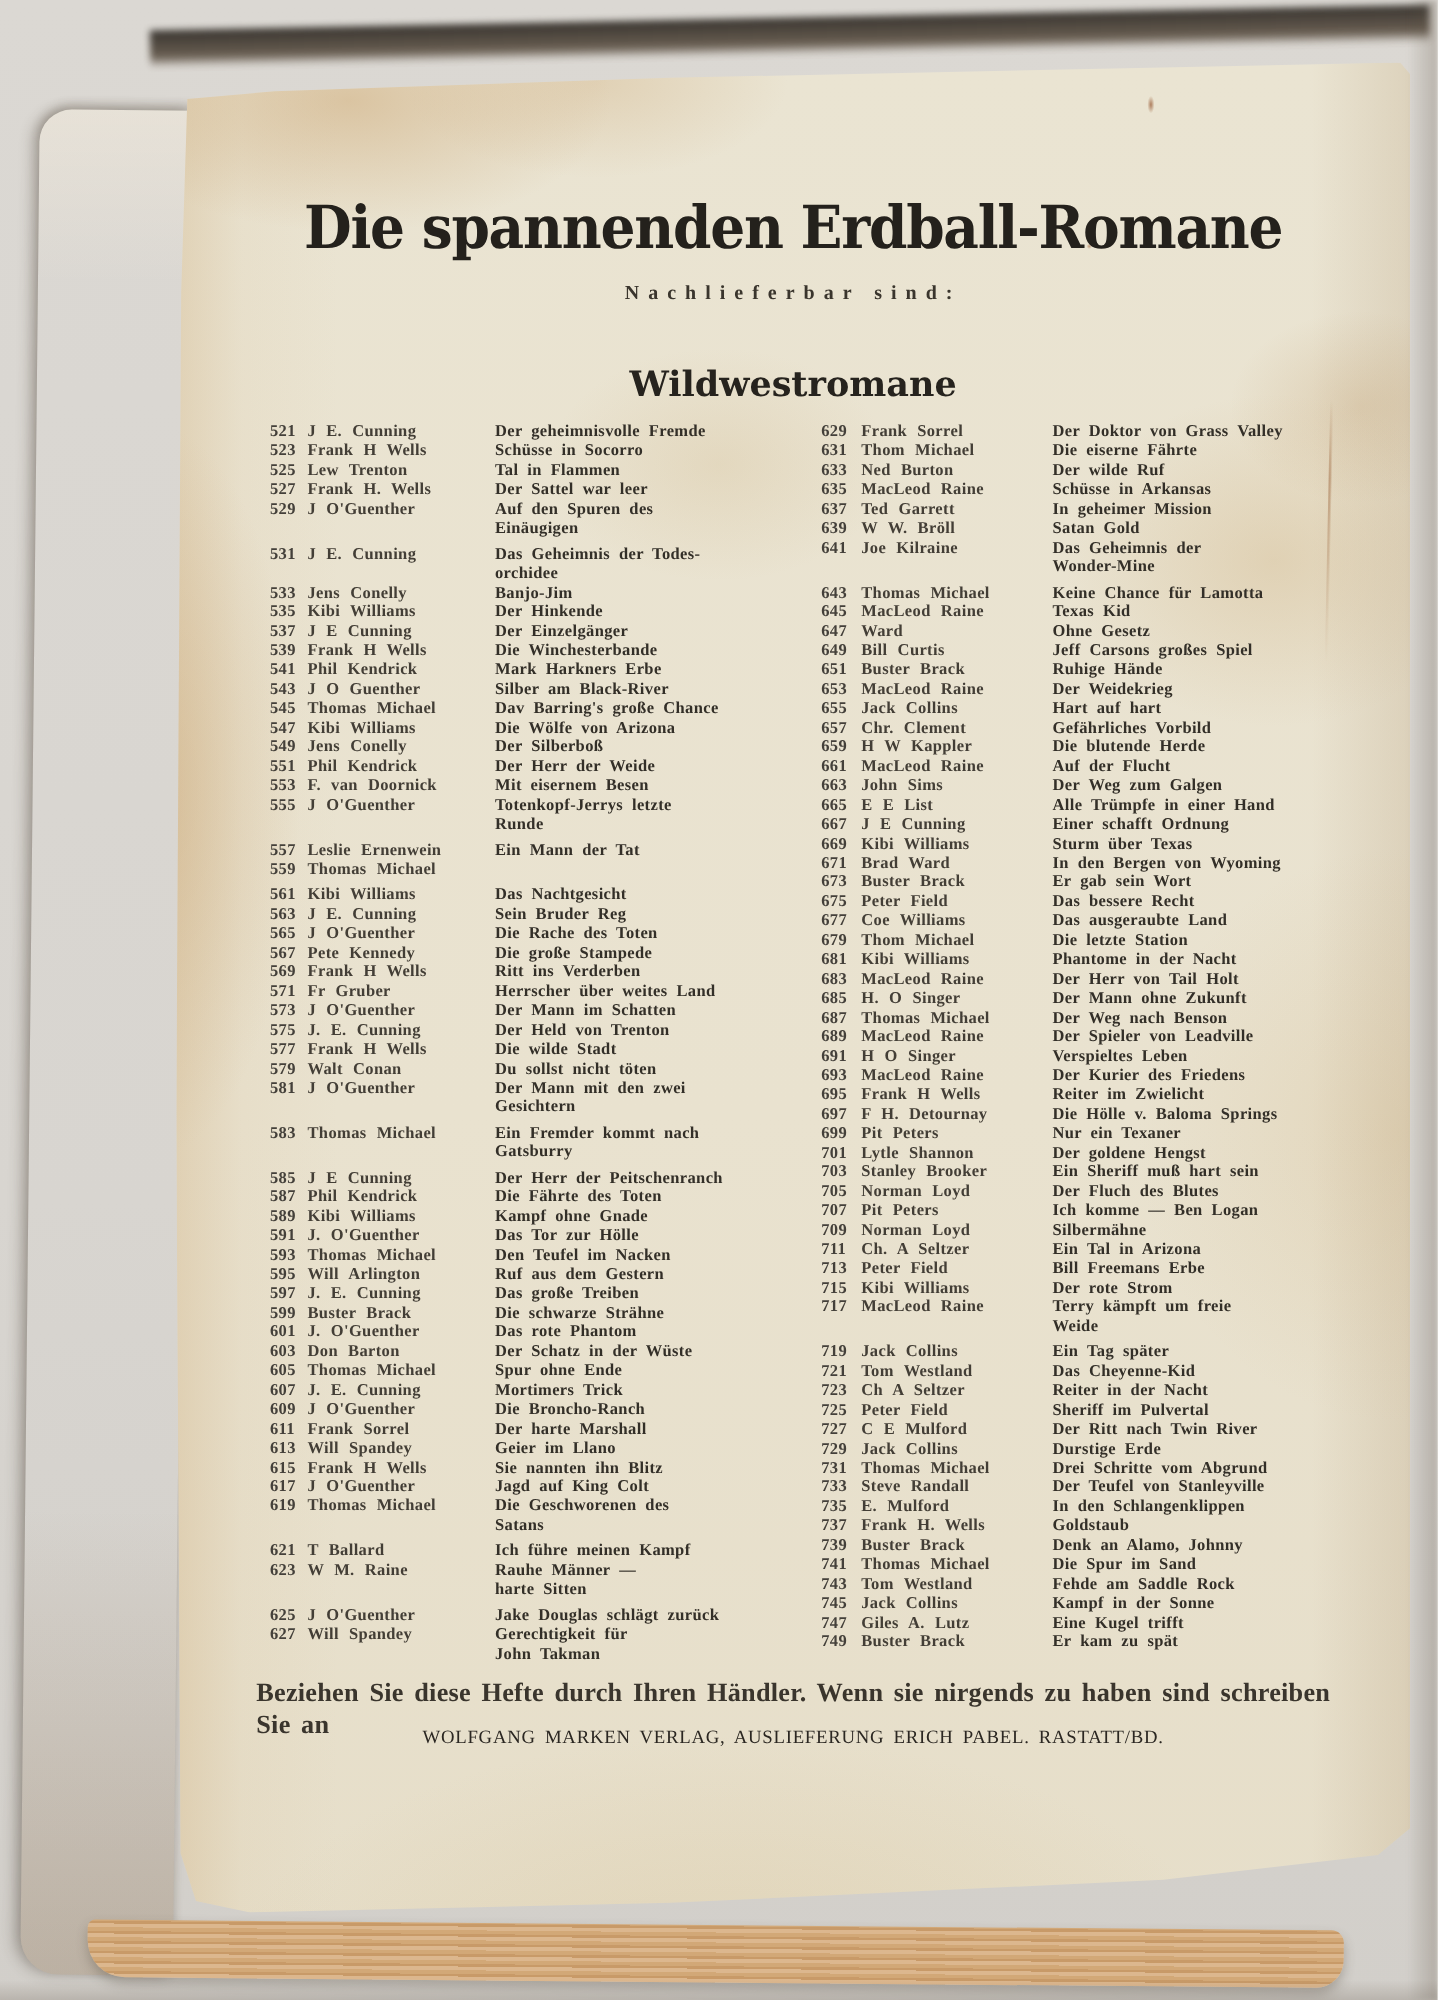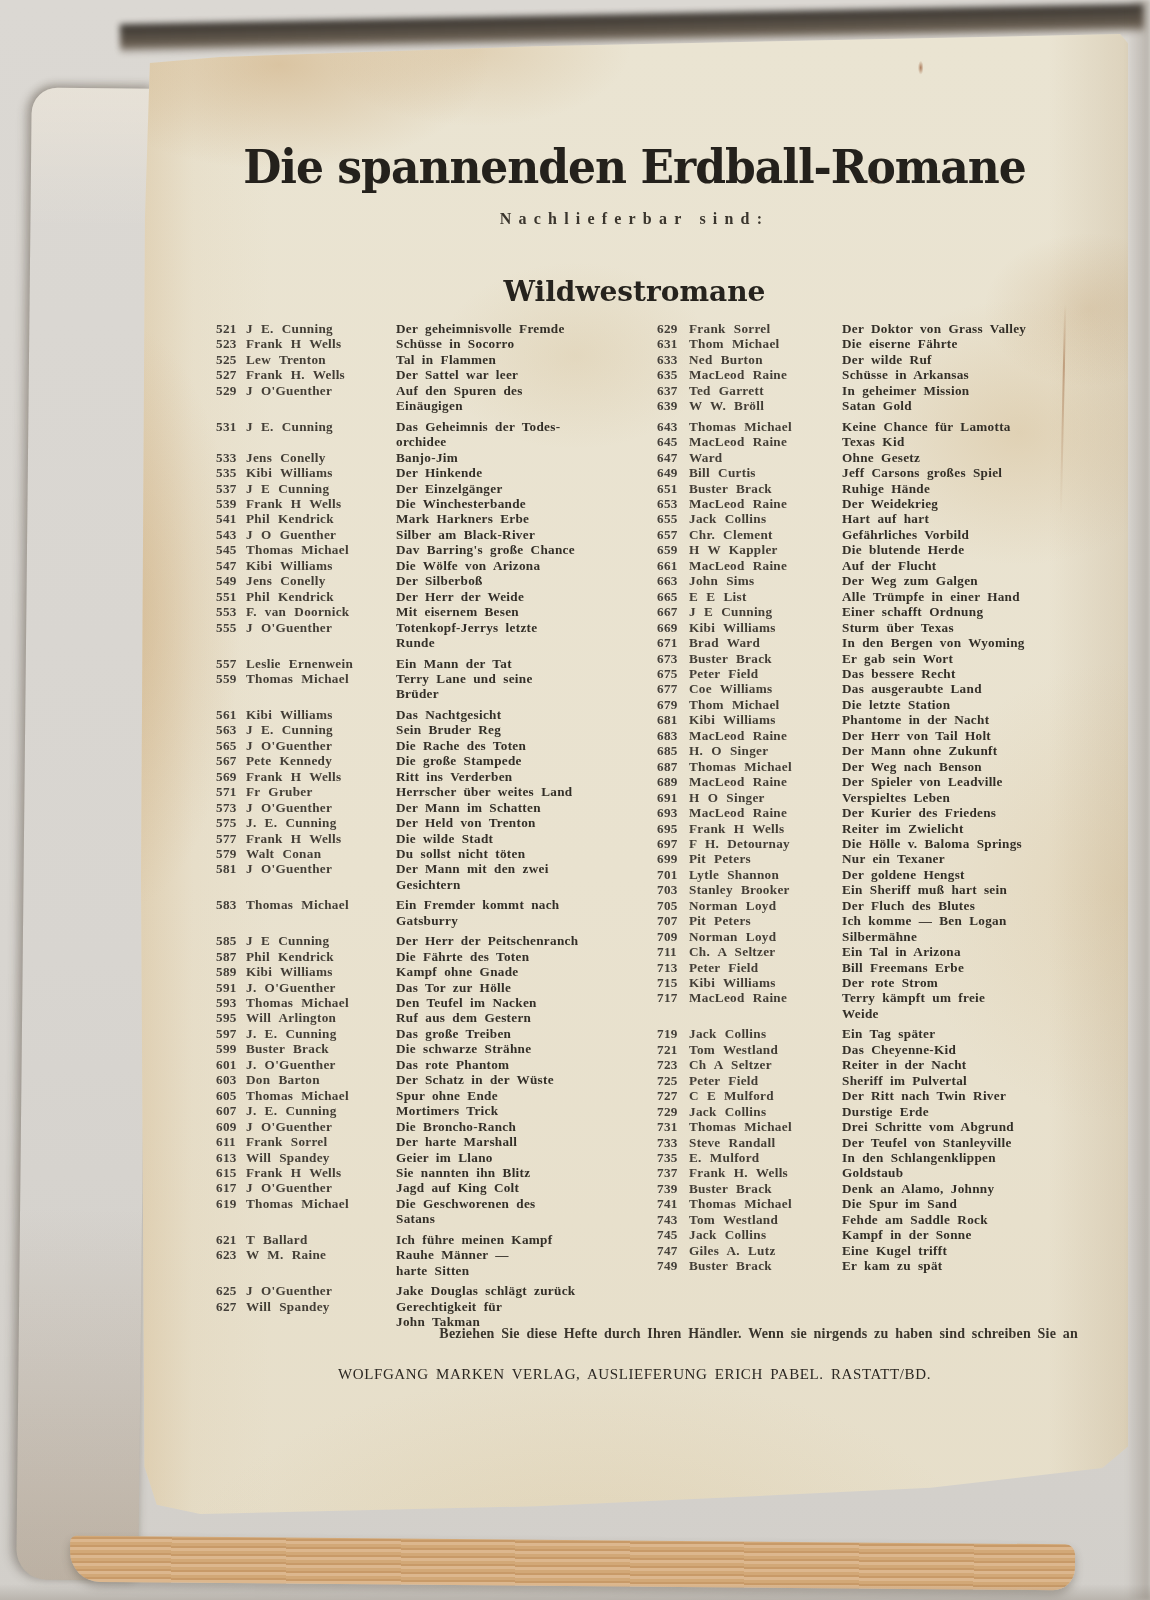--- a/index.html
+++ b/index.html
@@ -31,21 +31,21 @@
   .stack-left:after{content:"";position:absolute;inset:0;border-radius:inherit;
      background:linear-gradient(180deg,rgba(255,244,224,.35),rgba(0,0,0,0) 140px,rgba(0,0,0,0) 75%,rgba(120,85,45,.25));}
 
   
   .stack-bottom{position:absolute;left:70px;bottom:14px;width:1005px;height:46px;
      transform:rotate(.5deg);border-radius:6px 10px 22px 30px;
      background:repeating-linear-gradient(0deg,#dcb78e 0 3px,#c89a68 3px 5px,#d2a877 5px 8px);
      box-shadow:0 5px 9px rgba(70,58,45,.3);}
 
   
-  .page{position:absolute;left:141px;top:34px;width:987px;height:1532px;
+  .page{position:absolute;left:141px;top:50px;width:987px;height:1532px;
      clip-path:polygon(0.9% 1.9%, 8% 1.5%, 40% 0.8%, 99.2% 0%, 100% 0.6%, 100% 92.2%, 97.4% 93.6%, 80% 94.9%, 40% 96.1%, 6% 96.6%, 1.6% 96.0%, 0.35% 93.5%, 0% 55%, 0.4% 12%);
      background:
        radial-gradient(ellipse 240px 190px at 89% 26%, rgba(196,158,100,.26), rgba(196,158,100,0) 70%),
        radial-gradient(ellipse 150px 110px at 96% 18%, rgba(180,135,78,.22), rgba(0,0,0,0) 70%),
        radial-gradient(ellipse 190px 130px at 44% 21%, rgba(200,170,118,.20), rgba(0,0,0,0) 72%),
        radial-gradient(ellipse 290px 320px at 99% 56%, rgba(203,172,120,.22), rgba(0,0,0,0) 72%),
        radial-gradient(ellipse 560px 300px at 45% 102%, rgba(208,182,132,.30), rgba(0,0,0,0) 75%),
        radial-gradient(ellipse 170px 420px at -2% 38%, rgba(198,158,105,.38), rgba(0,0,0,0) 70%),
        radial-gradient(ellipse 300px 150px at 14% 2%, rgba(196,152,95,.42), rgba(0,0,0,0) 70%),
        radial-gradient(ellipse 220px 110px at 34% 1%, rgba(196,152,95,.25), rgba(0,0,0,0) 70%),
@@ -74,22 +74,22 @@
   .col-right{width:444px;}
   .entry{display:grid;grid-template-columns:30px 150px 1fr;
      font-size:13.2px;line-height:15.45px;font-weight:bold;color:#3b362e;
      letter-spacing:.3px;}
   .col-right .entry{grid-template-columns:32px 153px 1fr;}
   .entry.gap{margin-top:5px;}
   .entry .no{text-align:left;color:#44403a;}
   .entry .author{word-spacing:4.5px;color:#433e36;}
   .entry .title{word-spacing:3.5px;color:#332f28;}
 
-  .dealer-note{position:absolute;top:1292px;left:64px;right:50px;text-align:right;
-     font-size:14px;word-spacing:3px;letter-spacing:.2px;color:#3a352d;font-weight:bold;}
+  .dealer-note{position:absolute;top:1292px;left:64px;right:50px;text-align:left;
+     font-size:21px;word-spacing:3px;letter-spacing:.2px;color:#3a352d;font-weight:bold;}
   .publisher-line{position:absolute;top:1332px;left:40px;right:40px;text-align:center;
      font-size:15px;font-weight:normal;letter-spacing:.6px;word-spacing:3px;color:#2b2722;}
 </style>
 </head>
 <body>
 
 <div class="scene">
   <div class="top-shadow"></div>
   <div class="stack-left"></div>
   <div class="stack-bottom"></div>
@@ -194,21 +194,20 @@
             <span class="title">Totenkopf-Jerrys letzte<br>Runde</span>
           </div>
           <div class="entry gap">
             <span class="no">557</span>
             <span class="author">Leslie Ernenwein</span>
             <span class="title">Ein Mann der Tat</span>
           </div>
           <div class="entry">
             <span class="no">559</span>
             <span class="author">Thomas Michael</span>
-            <span class="title">Terry Lane und seine<br>Brüder</span>
           </div>
           <div class="entry gap">
             <span class="no">561</span>
             <span class="author">Kibi Williams</span>
             <span class="title">Das Nachtgesicht</span>
           </div>
           <div class="entry">
             <span class="no">563</span>
             <span class="author">J  E. Cunning</span>
             <span class="title">Sein Bruder Reg</span>
@@ -398,20 +397,25 @@
           <div class="entry">
             <span class="no">637</span>
             <span class="author">Ted Garrett</span>
             <span class="title">In geheimer Mission</span>
           </div>
           <div class="entry">
             <span class="no">639</span>
             <span class="author">W  W. Bröll</span>
             <span class="title">Satan Gold</span>
           </div>
+          <div class="entry">
+            <span class="no">641</span>
+            <span class="author">Joe Kilraine</span>
+            <span class="title">Das Geheimnis der<br>Wonder-Mine</span>
+          </div>
           <div class="entry gap">
             <span class="no">643</span>
             <span class="author">Thomas Michael</span>
             <span class="title">Keine Chance für Lamotta</span>
           </div>
           <div class="entry">
             <span class="no">645</span>
             <span class="author">MacLeod Raine</span>
             <span class="title">Texas Kid</span>
           </div>

